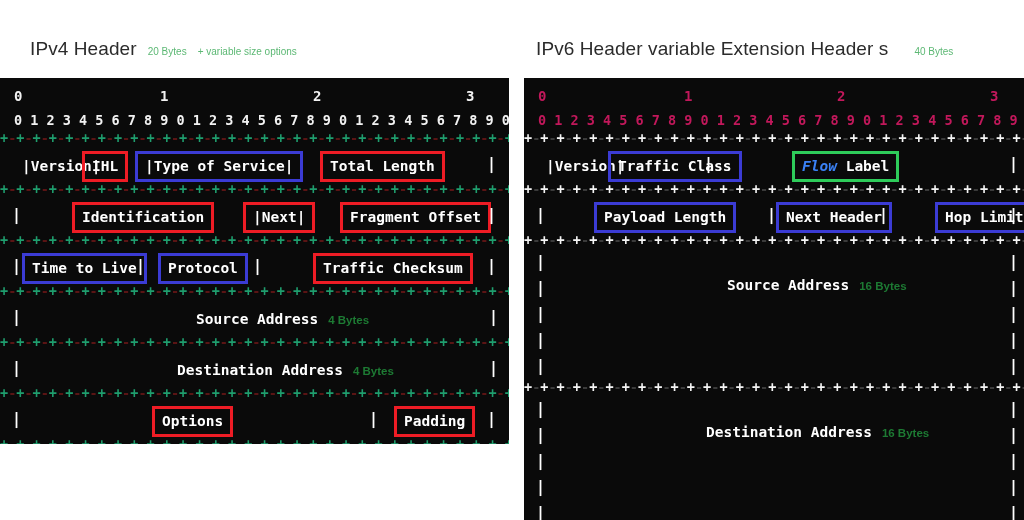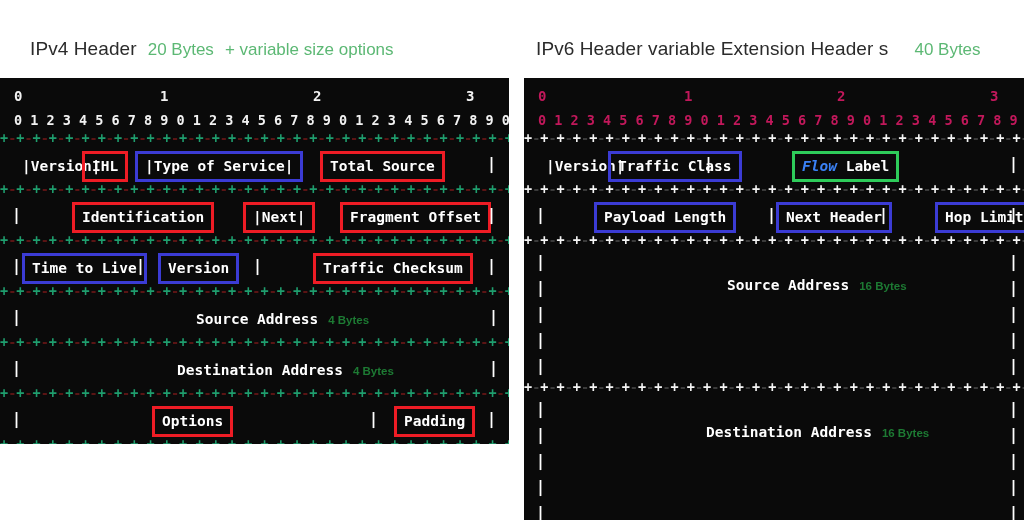--- a/index.html
+++ b/index.html
@@ -28,21 +28,21 @@
   }
   .title-main {
     font-family: "Liberation Sans", sans-serif;
     font-size: 19px;
     color: #2b2b2b;
     font-weight: 400;
     letter-spacing: 0.1px;
   }
   .title-note {
     font-family: "Liberation Sans", sans-serif;
-    font-size: 17px;
+    font-size: 10px;
     color: #5cb874;
     margin-left: 11px;
     font-weight: 400;
   }
   .title-note.small-gap { margin-left: 26px; }
 
   #ipv4-title { left: 30px; top: 38px; }
   #ipv6-title { left: 536px; top: 38px; }
 
   
@@ -198,37 +198,37 @@
             <span class="decade" style="left: 313px;">2</span>
             <span class="decade" style="left: 466px;">3</span>
           </div>
           <div class="bits-row" style="padding-left: 14px;">0 1 2 3 4 5 6 7 8 9 0 1 2 3 4 5 6 7 8 9 0 1 2 3 4 5 6 7 8 9 0 1</div>
         </div>
         <div class="sep"><span class="plus">+</span><span class="dash">-</span><span class="plus">+</span><span class="dash">-</span><span class="plus">+</span><span class="dash">-</span><span class="plus">+</span><span class="dash">-</span><span class="plus">+</span><span class="dash">-</span><span class="plus">+</span><span class="dash">-</span><span class="plus">+</span><span class="dash">-</span><span class="plus">+</span><span class="dash">-</span><span class="plus">+</span><span class="dash">-</span><span class="plus">+</span><span class="dash">-</span><span class="plus">+</span><span class="dash">-</span><span class="plus">+</span><span class="dash">-</span><span class="plus">+</span><span class="dash">-</span><span class="plus">+</span><span class="dash">-</span><span class="plus">+</span><span class="dash">-</span><span class="plus">+</span><span class="dash">-</span><span class="plus">+</span><span class="dash">-</span><span class="plus">+</span><span class="dash">-</span><span class="plus">+</span><span class="dash">-</span><span class="plus">+</span><span class="dash">-</span><span class="plus">+</span><span class="dash">-</span><span class="plus">+</span><span class="dash">-</span><span class="plus">+</span><span class="dash">-</span><span class="plus">+</span><span class="dash">-</span><span class="plus">+</span><span class="dash">-</span><span class="plus">+</span><span class="dash">-</span><span class="plus">+</span><span class="dash">-</span><span class="plus">+</span><span class="dash">-</span><span class="plus">+</span><span class="dash">-</span><span class="plus">+</span><span class="dash">-</span><span class="plus">+</span><span class="dash">-</span><span class="plus">+</span></div>
         <div class="frow">
           <div class="field plain" style="left: 12px;">|Version|</div>
           <div class="field boxed-red" style="left: 82px;">IHL</div>
           <div class="field boxed-blue" style="left: 135px;">|Type of Service|</div>
-          <div class="field boxed-red" style="left: 320px;">Total Source</div>
+          <div class="field boxed-red" style="left: 320px;">Total Length</div>
           <div class="pipe" style="left: 487px;">|</div>
         </div>
         <div class="sep"><span class="plus">+</span><span class="dash">-</span><span class="plus">+</span><span class="dash">-</span><span class="plus">+</span><span class="dash">-</span><span class="plus">+</span><span class="dash">-</span><span class="plus">+</span><span class="dash">-</span><span class="plus">+</span><span class="dash">-</span><span class="plus">+</span><span class="dash">-</span><span class="plus">+</span><span class="dash">-</span><span class="plus">+</span><span class="dash">-</span><span class="plus">+</span><span class="dash">-</span><span class="plus">+</span><span class="dash">-</span><span class="plus">+</span><span class="dash">-</span><span class="plus">+</span><span class="dash">-</span><span class="plus">+</span><span class="dash">-</span><span class="plus">+</span><span class="dash">-</span><span class="plus">+</span><span class="dash">-</span><span class="plus">+</span><span class="dash">-</span><span class="plus">+</span><span class="dash">-</span><span class="plus">+</span><span class="dash">-</span><span class="plus">+</span><span class="dash">-</span><span class="plus">+</span><span class="dash">-</span><span class="plus">+</span><span class="dash">-</span><span class="plus">+</span><span class="dash">-</span><span class="plus">+</span><span class="dash">-</span><span class="plus">+</span><span class="dash">-</span><span class="plus">+</span><span class="dash">-</span><span class="plus">+</span><span class="dash">-</span><span class="plus">+</span><span class="dash">-</span><span class="plus">+</span><span class="dash">-</span><span class="plus">+</span><span class="dash">-</span><span class="plus">+</span><span class="dash">-</span><span class="plus">+</span></div>
         <div class="frow">
           <div class="pipe" style="left: 12px;">|</div>
           <div class="field boxed-red" style="left: 72px;">Identification</div>
           <div class="field boxed-red" style="left: 243px;">|Next|</div>
           <div class="field boxed-red" style="left: 340px;">Fragment Offset</div>
           <div class="pipe" style="left: 487px;">|</div>
         </div>
         <div class="sep"><span class="plus">+</span><span class="dash">-</span><span class="plus">+</span><span class="dash">-</span><span class="plus">+</span><span class="dash">-</span><span class="plus">+</span><span class="dash">-</span><span class="plus">+</span><span class="dash">-</span><span class="plus">+</span><span class="dash">-</span><span class="plus">+</span><span class="dash">-</span><span class="plus">+</span><span class="dash">-</span><span class="plus">+</span><span class="dash">-</span><span class="plus">+</span><span class="dash">-</span><span class="plus">+</span><span class="dash">-</span><span class="plus">+</span><span class="dash">-</span><span class="plus">+</span><span class="dash">-</span><span class="plus">+</span><span class="dash">-</span><span class="plus">+</span><span class="dash">-</span><span class="plus">+</span><span class="dash">-</span><span class="plus">+</span><span class="dash">-</span><span class="plus">+</span><span class="dash">-</span><span class="plus">+</span><span class="dash">-</span><span class="plus">+</span><span class="dash">-</span><span class="plus">+</span><span class="dash">-</span><span class="plus">+</span><span class="dash">-</span><span class="plus">+</span><span class="dash">-</span><span class="plus">+</span><span class="dash">-</span><span class="plus">+</span><span class="dash">-</span><span class="plus">+</span><span class="dash">-</span><span class="plus">+</span><span class="dash">-</span><span class="plus">+</span><span class="dash">-</span><span class="plus">+</span><span class="dash">-</span><span class="plus">+</span><span class="dash">-</span><span class="plus">+</span><span class="dash">-</span><span class="plus">+</span></div>
         <div class="frow">
           <div class="pipe" style="left: 12px;">|</div>
           <div class="field boxed-blue" style="left: 22px;">Time to Live</div>
           <div class="pipe" style="left: 136px;">|</div>
-          <div class="field boxed-blue" style="left: 158px;">Version</div>
+          <div class="field boxed-blue" style="left: 158px;">Protocol</div>
           <div class="pipe" style="left: 253px;">|</div>
           <div class="field boxed-red" style="left: 313px;">Traffic Checksum</div>
           <div class="pipe" style="left: 487px;">|</div>
         </div>
         <div class="sep"><span class="plus">+</span><span class="dash">-</span><span class="plus">+</span><span class="dash">-</span><span class="plus">+</span><span class="dash">-</span><span class="plus">+</span><span class="dash">-</span><span class="plus">+</span><span class="dash">-</span><span class="plus">+</span><span class="dash">-</span><span class="plus">+</span><span class="dash">-</span><span class="plus">+</span><span class="dash">-</span><span class="plus">+</span><span class="dash">-</span><span class="plus">+</span><span class="dash">-</span><span class="plus">+</span><span class="dash">-</span><span class="plus">+</span><span class="dash">-</span><span class="plus">+</span><span class="dash">-</span><span class="plus">+</span><span class="dash">-</span><span class="plus">+</span><span class="dash">-</span><span class="plus">+</span><span class="dash">-</span><span class="plus">+</span><span class="dash">-</span><span class="plus">+</span><span class="dash">-</span><span class="plus">+</span><span class="dash">-</span><span class="plus">+</span><span class="dash">-</span><span class="plus">+</span><span class="dash">-</span><span class="plus">+</span><span class="dash">-</span><span class="plus">+</span><span class="dash">-</span><span class="plus">+</span><span class="dash">-</span><span class="plus">+</span><span class="dash">-</span><span class="plus">+</span><span class="dash">-</span><span class="plus">+</span><span class="dash">-</span><span class="plus">+</span><span class="dash">-</span><span class="plus">+</span><span class="dash">-</span><span class="plus">+</span><span class="dash">-</span><span class="plus">+</span><span class="dash">-</span><span class="plus">+</span></div>
         <div class="frow">
           <div class="pipe" style="left: 12px;">|</div>
           <div class="field plain" style="left: 186px;">Source Address<span class="bytes-note">4 Bytes</span></div>
           <div class="pipe" style="left: 489px;">|</div>
         </div>

